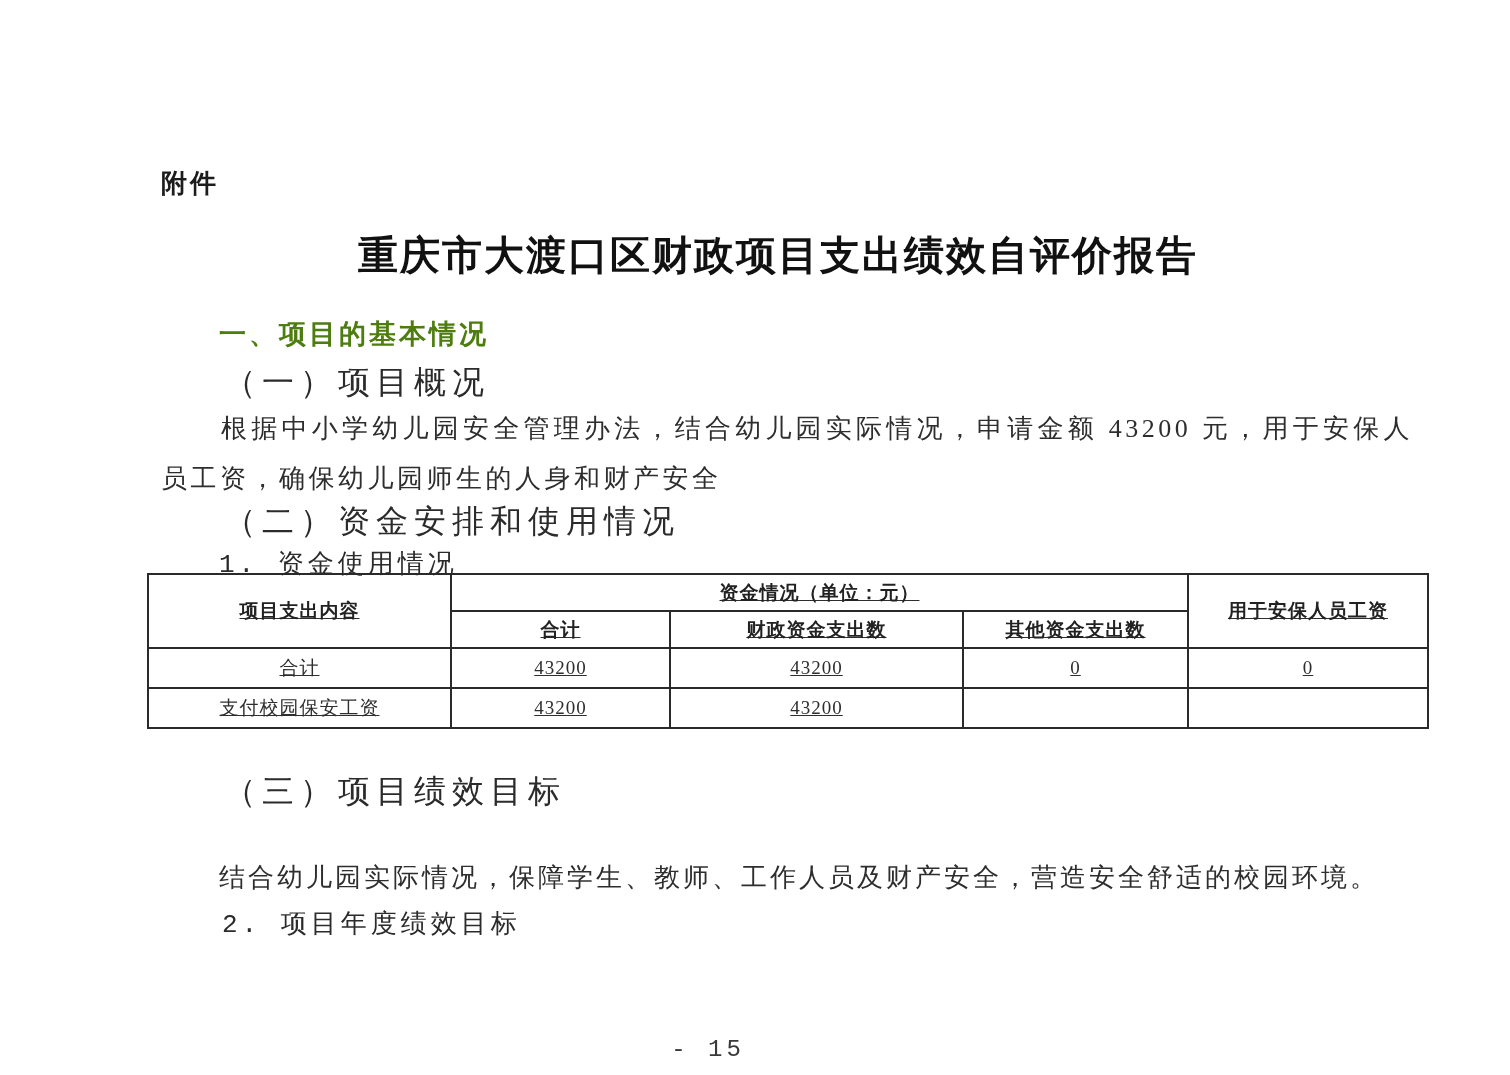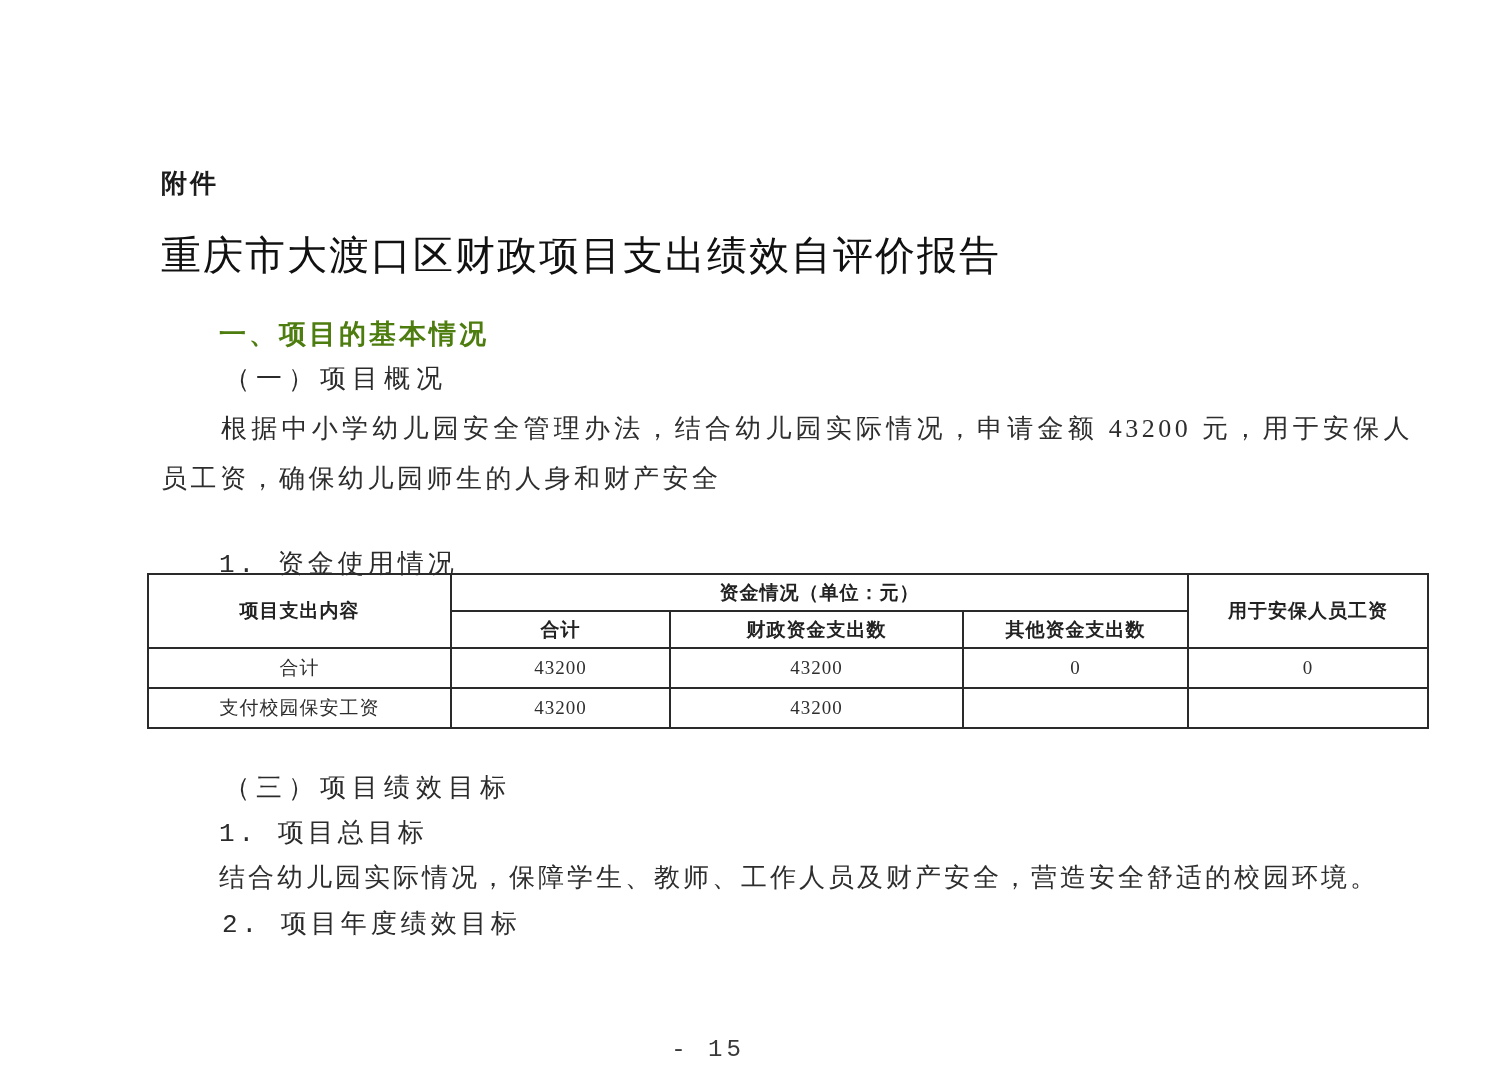--- a/index.html
+++ b/index.html
@@ -20,43 +20,43 @@
     position: absolute;
     left: 113px; top: 118px;
     font-family: "Liberation Sans", sans-serif;
     font-weight: bold;
     font-size: 26px;
     letter-spacing: 3px;
     color: #1c1c1c;
   }
   .doc-title {
     position: absolute;
-    left: 113px; top: 180px;
+    left: 104px; top: 180px;
     width: 1284px;
-    text-align: left;
+    text-align: center;
     font-family: "Liberation Serif", serif;
-    font-weight: normal;
+    font-weight: bold;
     font-size: 40px;
     letter-spacing: 2px;
     color: #111111;
   }
   .h1 {
     position: absolute;
     left: 171px; top: 268px;
     font-family: "Liberation Sans", sans-serif;
     font-weight: bold;
     font-size: 27px;
     letter-spacing: 3px;
     color: #4d7c0f;
   }
   .kai-heading {
     position: absolute;
     font-family: "Liberation Serif", serif;
     font-weight: 500;
-    font-size: 26px;
+    font-size: 32px;
     letter-spacing: 6px;
     color: #2b2b2b;
   }
   .sub-item {
     position: absolute;
     font-family: Liberation Mono, monospace;
     font-size: 26px;
     letter-spacing: 4px;
     color: #2b2b2b;
   }
@@ -77,20 +77,21 @@
     font-size: 26px;
     letter-spacing: 3px;
     color: #2e2e2e;
   }
   table.fund {
     position: absolute;
     left: 115px; top: 541px;
     width: 1280px;
     border-collapse: collapse;
     table-layout: fixed;
+    text-decoration: underline;
   }
   table.fund td {
     border: 2px solid #2a2a2a;
     text-align: center;
     vertical-align: middle;
     padding: 0 4px;
   }
   td.th {
     font-family: "Liberation Sans", sans-serif;
     font-weight: 600;
@@ -126,20 +127,21 @@
   <div class="attachment">附件</div>
 
   <div class="doc-title">重庆市大渡口区财政项目支出绩效自评价报告</div>
 
   <div class="h1">一、项目的基本情况</div>
 
   <div class="kai-heading" style="left:176px; top:313px;">（一）项目概况</div>
 
   <div class="body-par">根据中小学幼儿园安全管理办法，结合幼儿园实际情况，申请金额 43200 元，用于安保人员工资，确保幼儿园师生的人身和财产安全</div>
 
+  <div class="kai-heading" style="left:176px; top:452px;">（二）资金安排和使用情况</div>
 
   <div class="sub-item" style="left:171px; top:498px;">1. 资金使用情况</div>
 
   <table class="fund">
     <colgroup>
       <col style="width:303px">
       <col style="width:219px">
       <col style="width:293px">
       <col style="width:225px">
       <col style="width:240px">
@@ -167,21 +169,20 @@
         <td class="val">43200</td>
         <td class="val">43200</td>
         <td class="val"></td>
         <td class="val"></td>
       </tr>
     </tbody>
   </table>
 
   <div class="kai-heading" style="left:176px; top:722px;">（三）项目绩效目标</div>
 
-  <div class="sub-item" style="left:171px; top:767px;">1. 项目总目标</div>
 
   <div class="body-line">结合幼儿园实际情况，保障学生、教师、工作人员及财产安全，营造安全舒适的校园环境。</div>
 
   <div class="sub-item" style="left:174px; top:858px;">2. 项目年度绩效目标</div>
 
   <div class="footer">- 15</div>
 
 </div>
 
 </body></html>

